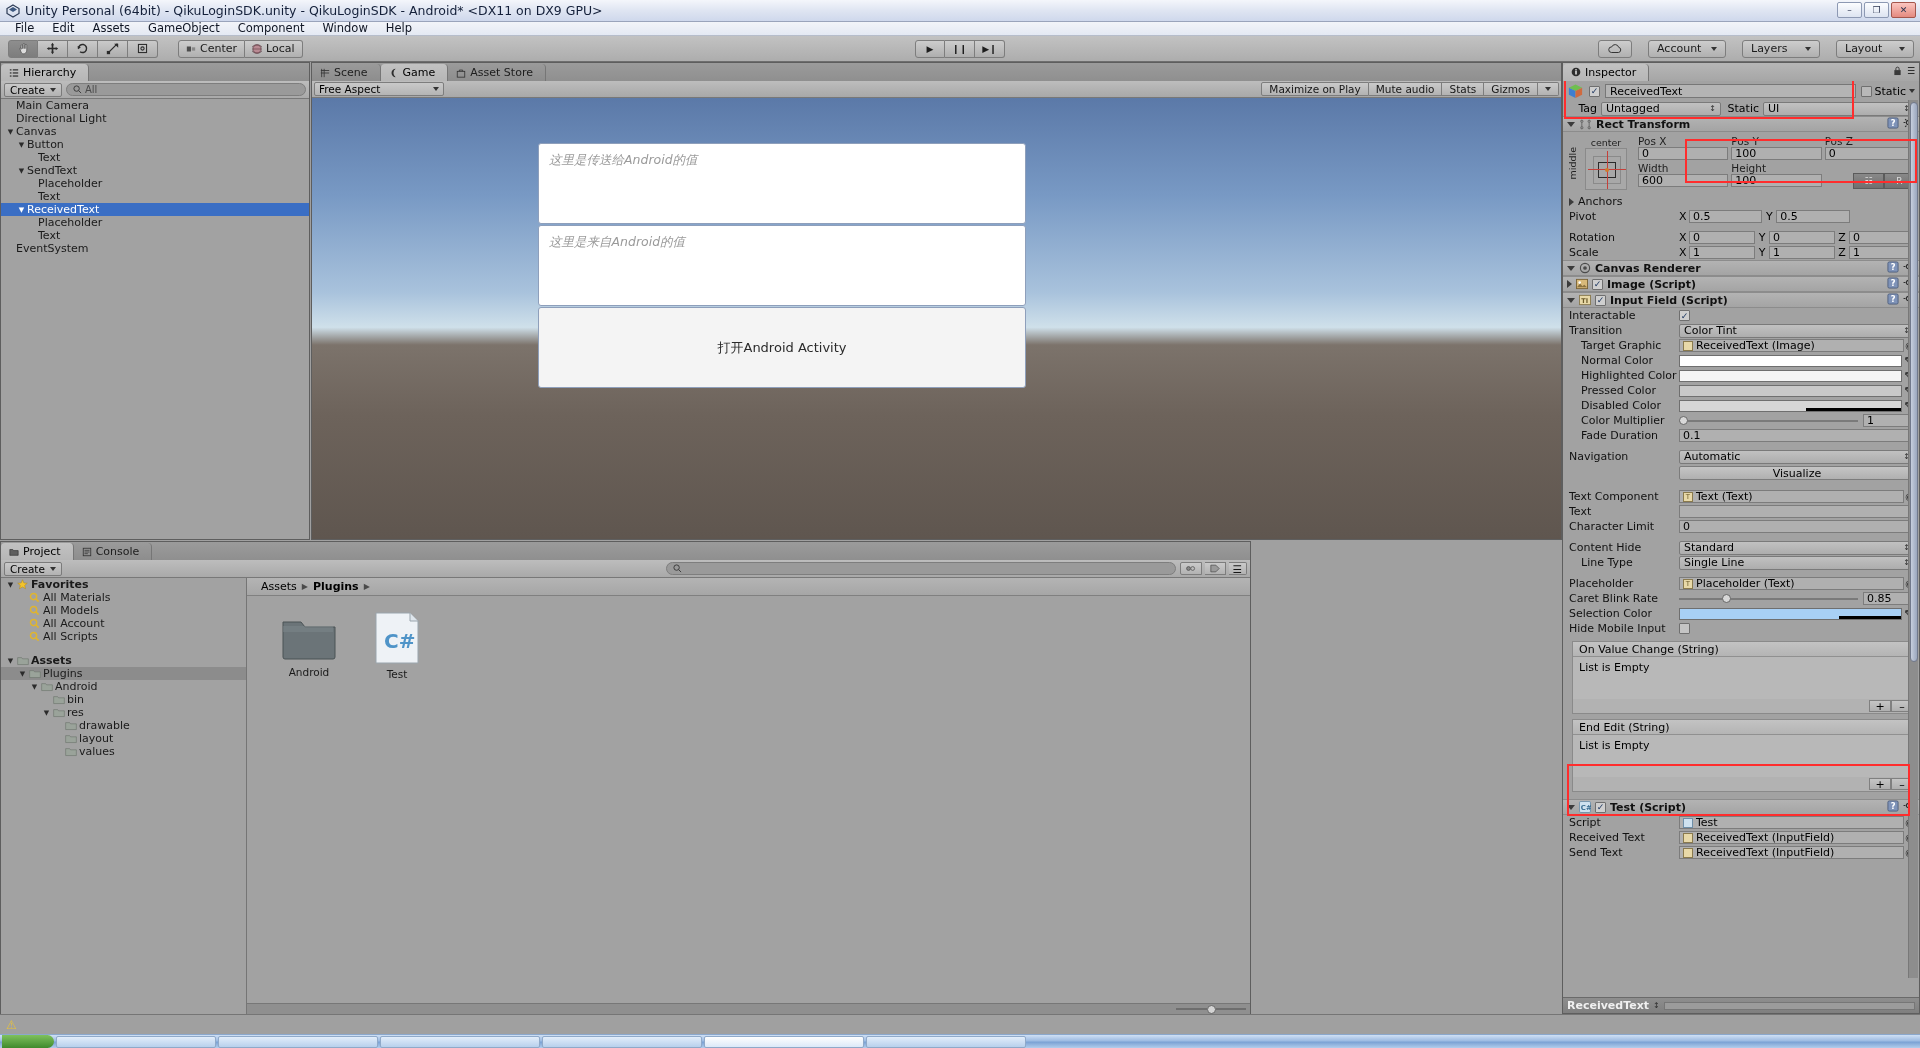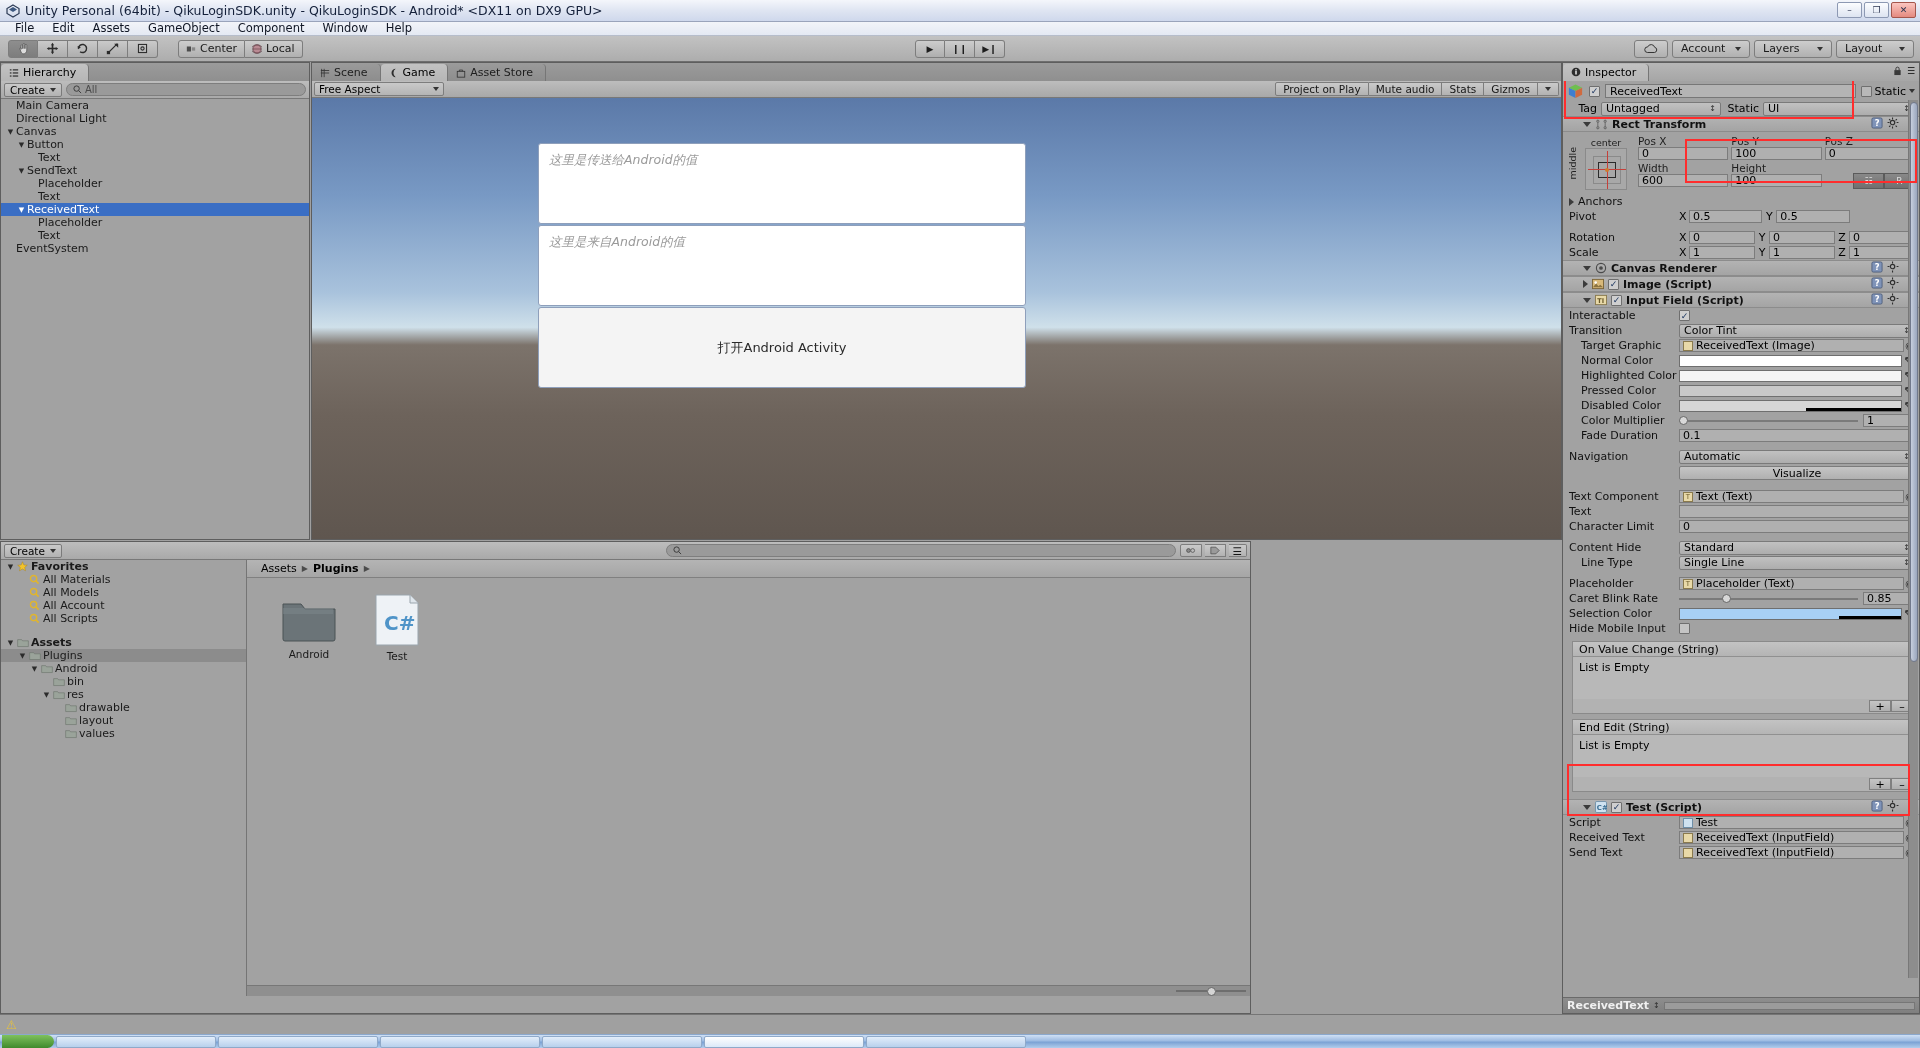--- a/index.html
+++ b/index.html
@@ -75,21 +75,21 @@
   .playgroup { position: absolute; left: 50%; transform: translateX(-50%); display: flex; }
   .playbtn {
     width: 30px; height: 18px;
     background: linear-gradient(to bottom,#cdcdcd,#aeaeae);
     border: 1px solid #7d7d7d; border-left-width: 0;
     display: flex; align-items: center; justify-content: center;
     font-size: 9px; color: #1d1d1d;
   }
   .playbtn:first-child { border-left-width: 1px; border-radius: 3px 0 0 3px; }
   .playbtn:last-child { border-radius: 0 3px 3px 0; }
-  .rightgroup { position: absolute; right: 6px; display: flex; gap: 4px; align-items: center; }
+  .rightgroup { position: absolute; right: 6px; display: flex; gap: 16px; align-items: center; }
   .rbtn {
     height: 18px; padding: 0 8px; min-width: 78px;
     background: linear-gradient(to bottom,#cdcdcd,#b0b0b0);
     border: 1px solid #7d7d7d; border-radius: 3px;
     display: flex; align-items: center; justify-content: space-between;
     font-size: 11px; color: #1b1b1b;
   }
   .rbtn.cloud { min-width: 34px; justify-content: center; }
   .caret-d { width:0;height:0;border-left:3px solid transparent;border-right:3px solid transparent;border-top:4px solid #333; }
 
@@ -228,21 +228,21 @@
   .static-box { display: flex; align-items: center; gap: 3px; font-size: 11px; }
   .tag-row { display: flex; align-items: center; height: 15px; padding: 0 4px; gap: 4px; font-size: 11px; }
   .dd {
     background: linear-gradient(to bottom,#c1c1c1,#adadad);
     border: 1px solid #7a7a7a; height: 14px; border-radius: 2px;
     display: flex; align-items: center; justify-content: space-between;
     padding: 0 4px; font-size: 11px;
   }
   .updown { font-size: 8px; color: #2e2e2e; line-height: 7px; }
   .comp-header {
-    height: 16px; display: flex; align-items: center; gap: 4px; padding: 0 20px;
+    height: 16px; display: flex; align-items: center; gap: 4px; padding: 0 4px;
     background: linear-gradient(to bottom,#b3b3b3,#a4a4a4);
     border-top: 1px solid #8c8c8c; border-bottom: 1px solid #8c8c8c;
     font-size: 11px; font-weight: bold; color: #111;
   }
   .comp-header .spacer { flex: 1; }
   .tri { width: 0; height: 0; border-left: 4px solid transparent; border-right: 4px solid transparent; border-top: 5px solid #3b3b3b; }
   .tri-r { width: 0; height: 0; border-top: 4px solid transparent; border-bottom: 4px solid transparent; border-left: 5px solid #3b3b3b; }
   .prow { height: 15px; display: flex; align-items: center; padding: 0 4px 0 6px; font-size: 11px; }
   .plabel { width: 110px; color: #111; }
   .plabel.ind { padding-left: 12px; }
@@ -528,40 +528,55 @@
           </svg>
         <span>Asset Store</span>
       </div>
     </div>
     <div class="gamebar">
       <div class="aspect">
         <span>Free Aspect</span>
         <span class="caret-d"></span>
       </div>
       <div class="gbright">
-        <div class="gbtn">Project on Play</div>
+        <div class="gbtn">Maximize on Play</div>
         <div class="gbtn">Mute audio</div>
         <div class="gbtn">Stats</div>
         <div class="gbtn">Gizmos</div>
         <div class="gbtn">
             <span class="caret-d"></span>
           </div>
       </div>
     </div>
     <div class="gameview">
 
       <div class="ui-form">
         <div class="ui-field">这里是传送给Android的值</div>
         <div class="ui-field">这里是来自Android的值</div>
         <div class="ui-button">打开Android Activity</div>
       </div>
     </div>
   </div>
 
   <div class="panel" id="project">
+    <div class="tabstrip">
+      <div class="tab active">
+        <svg width="10" height="10" viewBox="0 0 12 12">
+            <path d="M1 3h3.5l1 1.3H11V10H1Z" fill="#5e5e5e" stroke="#333" stroke-width="0.8"></path>
+          </svg>
+        <span>Project</span>
+      </div>
+      <div class="tab">
+        <svg width="10" height="10" viewBox="0 0 12 12">
+            <rect x="1.5" y="1.5" width="9" height="9" fill="none" stroke="#333" stroke-width="1"></rect>
+            <path d="M3 4h6M3 6h6M3 8h4" stroke="#333" stroke-width="0.9"></path>
+          </svg>
+        <span>Console</span>
+      </div>
+    </div>
     <div class="subbar">
       <div class="createbtn">
         <span>Create</span>
         <span class="caret-d"></span>
       </div>
       <div style="flex:1"></div>
       <div class="searchbox" style="max-width:510px;">
         <svg width="9" height="9" viewBox="0 0 10 10">
             <circle cx="4" cy="4" r="3" fill="none" stroke="#3d3d3d" stroke-width="1.1"></circle>
             <path d="M6.2 6.2 9 9" stroke="#3d3d3d" stroke-width="1.1"></path>

